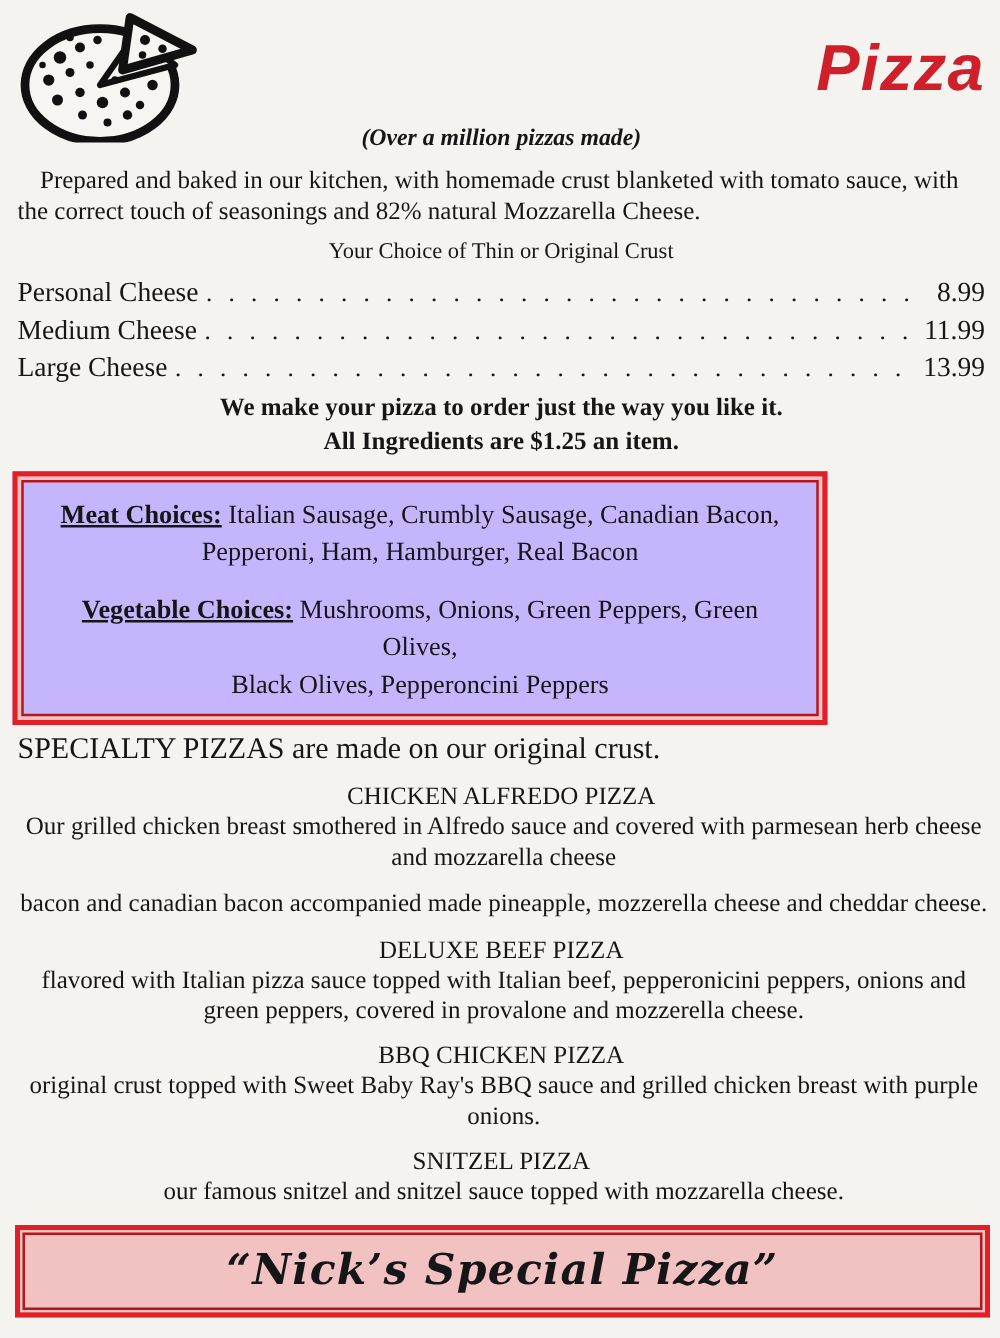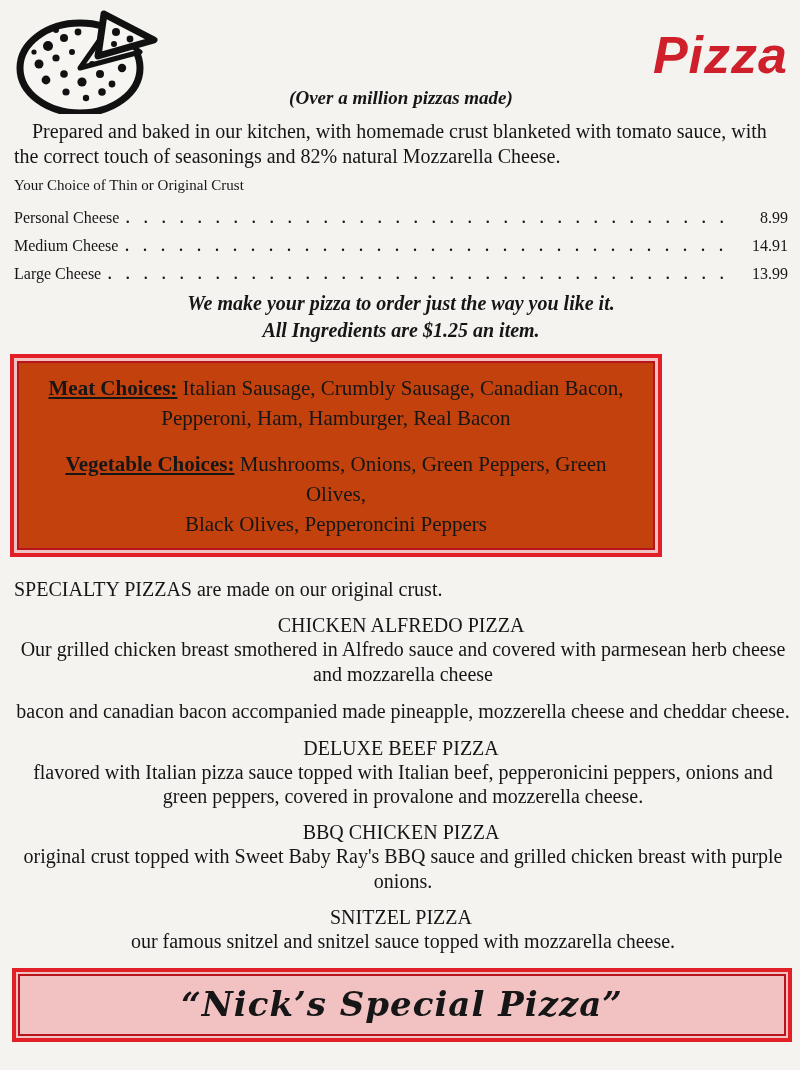--- a/index.html
+++ b/index.html
@@ -22,74 +22,74 @@
     font-size: 52px;
     line-height: 1.05;
     padding-top: 22px;
     letter-spacing: 1px;
   }
   .subtitle {
     text-align: center;
     font-weight: bold;
     font-style: italic;
     font-size: 19px;
-    margin-top: 4px;
+    margin-top: 17px;
   }
   .intro {
     margin-top: 10px;
     font-size: 20px;
     line-height: 1.27;
     text-indent: 18px;
   }
   .crust-line {
-    text-align: left;
-    font-size: 15px;
+    text-align: center;
+    font-size: 18px;
     margin-top: 8px;
   }
 
   
   .price-list { margin-top: 12px; }
   .price-row {
     display: flex;
     align-items: baseline;
-    font-size: 16px;
+    font-size: 22px;
     line-height: 1.0;
     margin-bottom: 8px;
     justify-content: center;
   }
   .dots {
     flex: 1;
     overflow: hidden;
     white-space: nowrap;
     margin: 0 8px 0 6px;
     letter-spacing: 4px;
     font-size: 20px;
   }
   .dots::after {
     content: ". . . . . . . . . . . . . . . . . . . . . . . . . . . . . . . . . . . . . . . . . . . . . . . . . . . . . . . . . . . . . . . . . . . . . . . . . . . . . . . .";
   }
   .price { text-align: right; min-width: 46px; }
 
-  .note-lines { margin-top: 6px; text-align: center; font-weight: bold; font-style: italic; font-size: 20px; line-height: 1.35; }
+  .note-lines { margin-top: 6px; text-align: center; font-weight: bold; font-size: 20px; line-height: 1.35; }
 
   
   .pink-box {
     margin: 10px 0 0 -4px;
     width: 652px;
-    background: #c2410c;
+    background: #c4b5fd;
     border: 4px solid #e21f26;
     box-shadow: inset 0 0 0 3px #f2c2c2, inset 0 0 0 5px #b5151b;
     padding: 16px 24px 14px;
   }
   .choice-group { text-align: center; font-size: 21px; line-height: 1.42; margin-bottom: 16px; }
   .choice-group:last-child { margin-bottom: 0; }
   .choice-label { font-weight: bold; text-decoration: underline; }
 
   
-  .spec-intro { font-size: 20px; margin-top: 21px; }
+  .spec-intro { font-size: 24px; margin-top: 6px; }
   .spec-item { margin-top: 13px; text-align: center; }
   .spec-name { font-size: 20px; font-weight: normal; }
   .spec-desc { font-size: 20px; line-height: 1.22; width: 778px; }
 
   
   .nicks-box {
     margin: 14px 0 0 -2px;
     width: 780px;
     background: #f2c2c2;
     border: 4px solid #e21f26;
@@ -151,21 +151,21 @@
 
   <div class="price-list">
     <div class="price-row">
       <span>Personal Cheese</span>
       <span class="dots"></span>
       <span class="price">8.99</span>
     </div>
     <div class="price-row">
       <span>Medium Cheese</span>
       <span class="dots"></span>
-      <span class="price">14.91</span>
+      <span class="price">11.99</span>
     </div>
     <div class="price-row">
       <span>Large Cheese</span>
       <span class="dots"></span>
       <span class="price">13.99</span>
     </div>
   </div>
 
   <div class="note-lines">
     <div>We make your pizza to order just the way you like it.</div>

